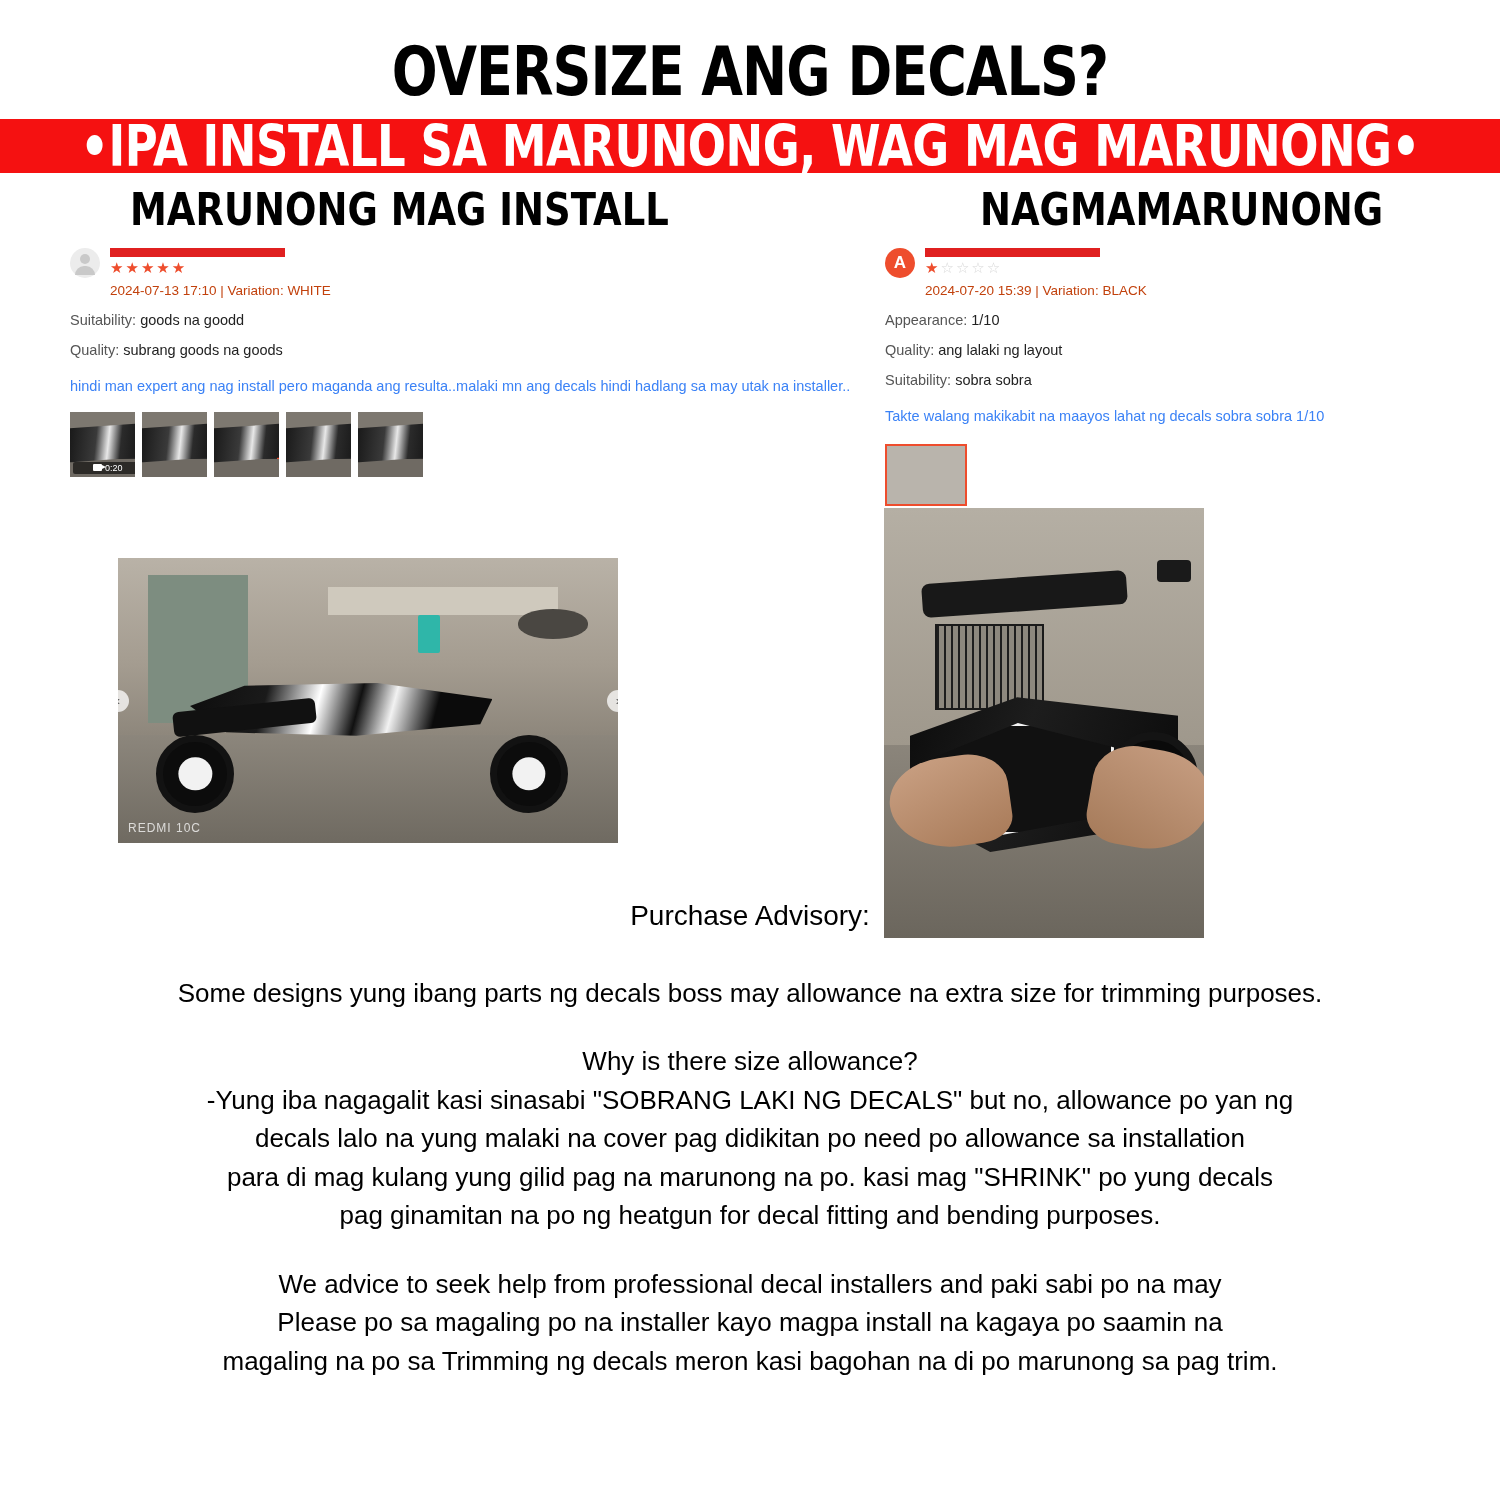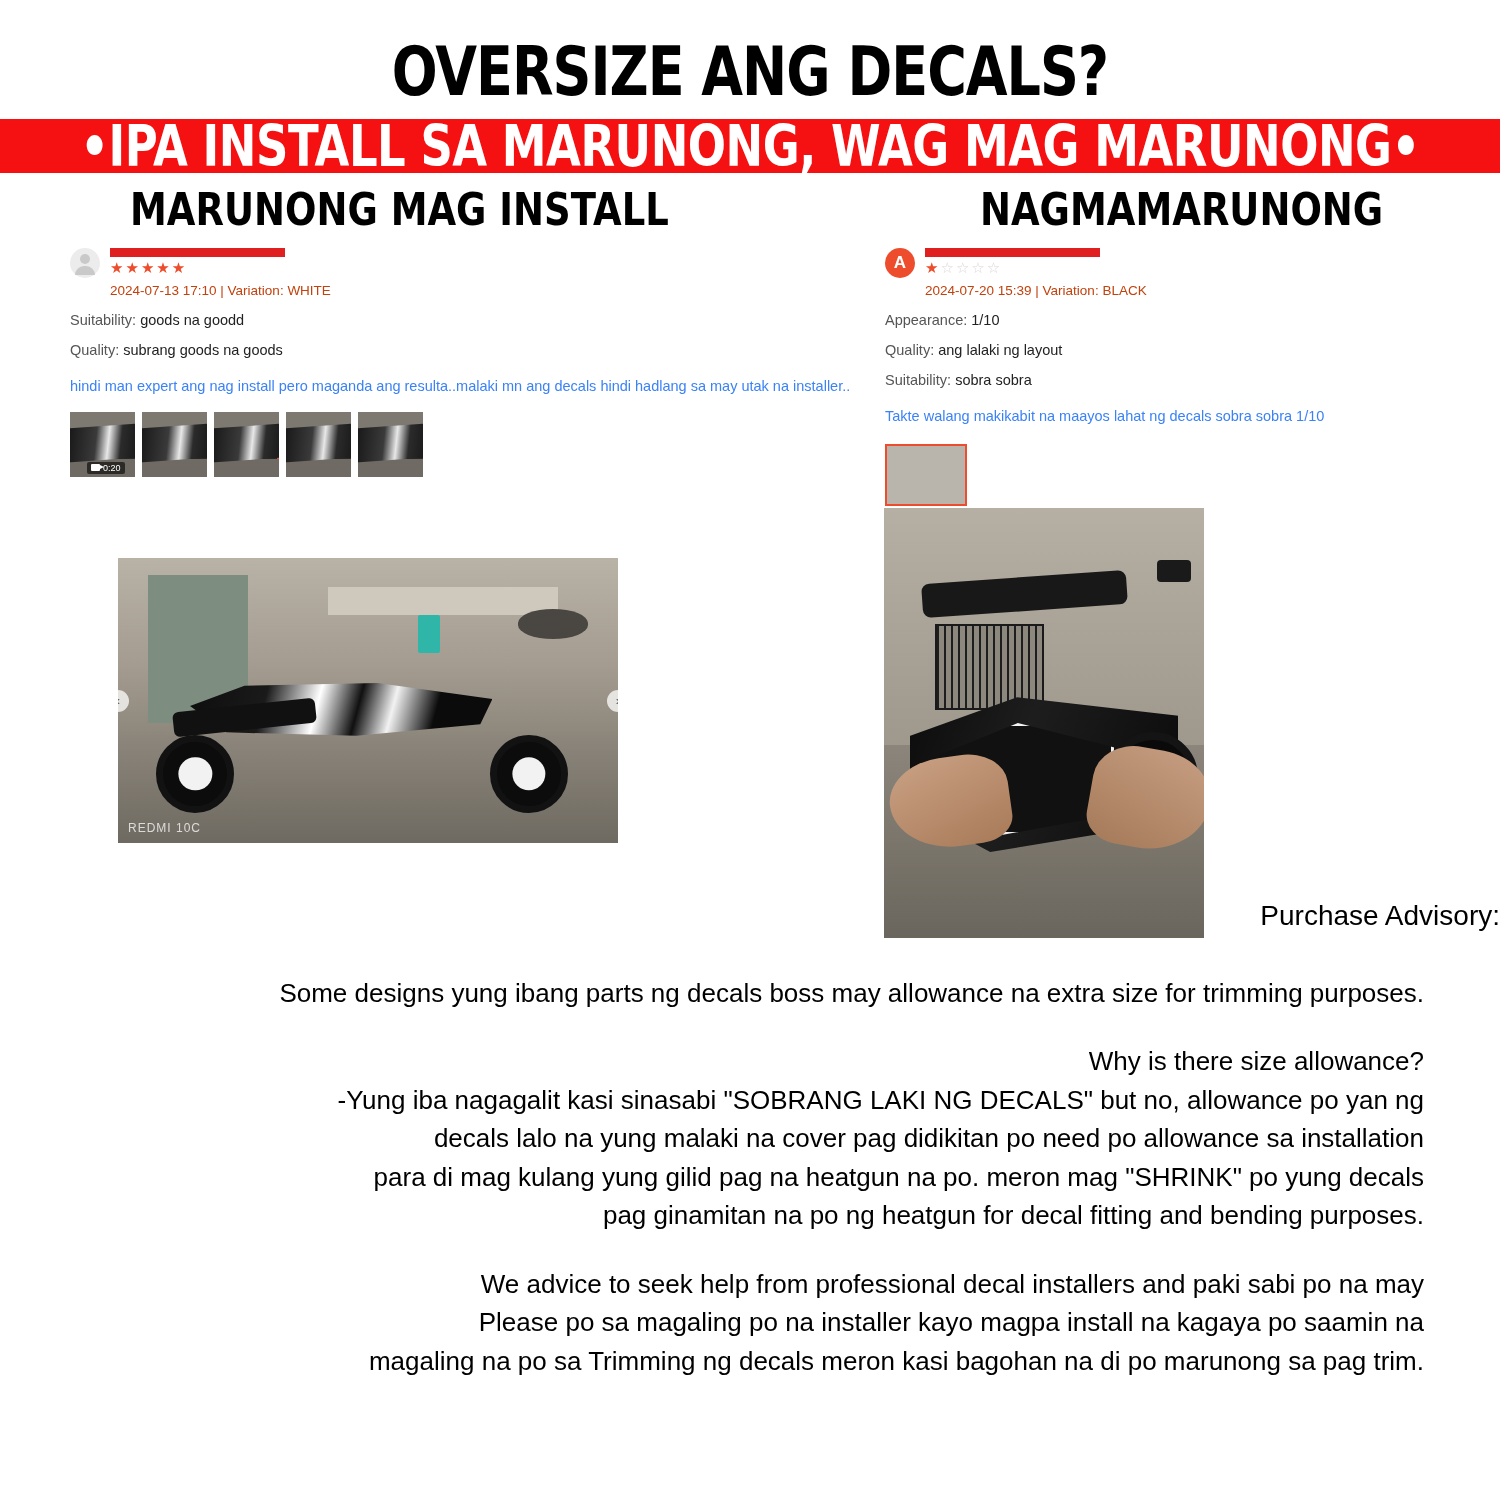--- a/index.html
+++ b/index.html
@@ -118,23 +118,23 @@
   }
   .thumb .floor {
     position: absolute; left: 0; bottom: 0; width: 100%; height: 18px;
     background: #6f6a63;
   }
   .thumb .wall {
     position: absolute; left: 0; top: 0; width: 100%; height: 50%;
     background: #7d7870;
   }
   .vidbadge {
-    position: absolute; left: 17px; bottom: 3px;
+    position: absolute; left: 3px; bottom: 3px;
     background: rgba(0,0,0,.6); color:#fff; font-size: 9px;
-    padding: 1px 4px; border-radius: 2px;
+    padding: 1px 20px; border-radius: 2px;
     display: flex; align-items: center; gap: 3px;
   }
   .vidbadge .cam {
     width: 9px; height: 7px; background: #fff; border-radius: 1px; position: relative;
   }
   .vidbadge .cam::after {
     content:""; position:absolute; right:-4px; top:1px;
     border-left:4px solid #fff; border-top:2.5px solid transparent; border-bottom:2.5px solid transparent;
   }
   .thumb-single {
@@ -240,21 +240,21 @@
     transform: rotate(10deg);
   }
   .r-wheel {
     position:absolute; right:2%; top:52%; width:90px; height:90px;
     border-radius:50%; background:#0a0a0a; border:8px solid #141414;
   }
 
   
   .advisory {
     position: absolute; left: 0; top: 900px; width: 1500px;
-    text-align: right;
+    text-align: center;
     font-family: "Liberation Sans", sans-serif;
     color: #000;
   }
   .adv-title { font-size: 28px; margin-bottom: 42px; }
   .adv-p { font-size: 26px; line-height: 1.48; margin: 0 0 30px 0; padding: 0 76px; }
   .adv-p.tight { margin-bottom: 0; }
 </style>
 </head>
 <body>
 
@@ -395,21 +395,21 @@
     <div class="r-hand2"></div>
   </div>
 
   <div class="advisory">
     <div class="adv-title">Purchase Advisory:</div>
     <div class="adv-p">Some designs yung ibang parts ng decals boss may allowance na extra size for trimming purposes.</div>
 
     <div class="adv-p tight">Why is there size allowance?</div>
     <div class="adv-p tight">-Yung iba nagagalit kasi sinasabi "SOBRANG LAKI NG DECALS" but no, allowance po yan ng</div>
     <div class="adv-p tight">decals lalo na yung malaki na cover pag didikitan po need po allowance sa installation</div>
-    <div class="adv-p tight">para di mag kulang yung gilid  pag na heatgun na po. meron mag "SHRINK" po yung decals</div>
+    <div class="adv-p tight">para di mag kulang yung gilid  pag na marunong na po. kasi mag "SHRINK" po yung decals</div>
     <div class="adv-p">pag ginamitan na po ng heatgun for decal fitting and bending purposes.</div>
 
     <div class="adv-p tight">We advice to seek help from professional decal installers and paki sabi po na may</div>
     <div class="adv-p tight">Please po sa magaling po na installer kayo magpa install na kagaya po saamin na</div>
     <div class="adv-p tight">magaling na po sa Trimming ng decals meron kasi bagohan na di po marunong sa pag trim.</div>
   </div>
 
 </div>
 
 </body></html>

